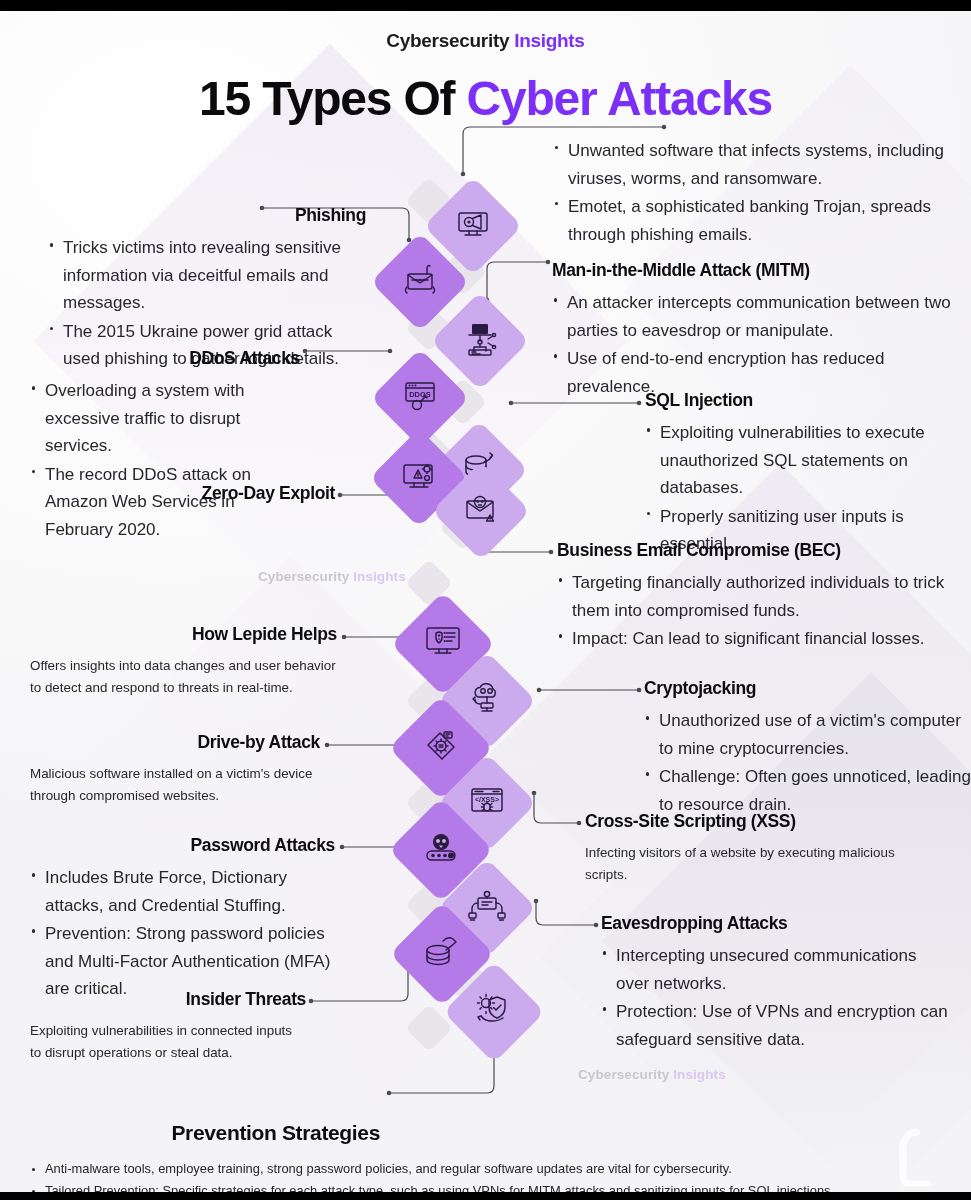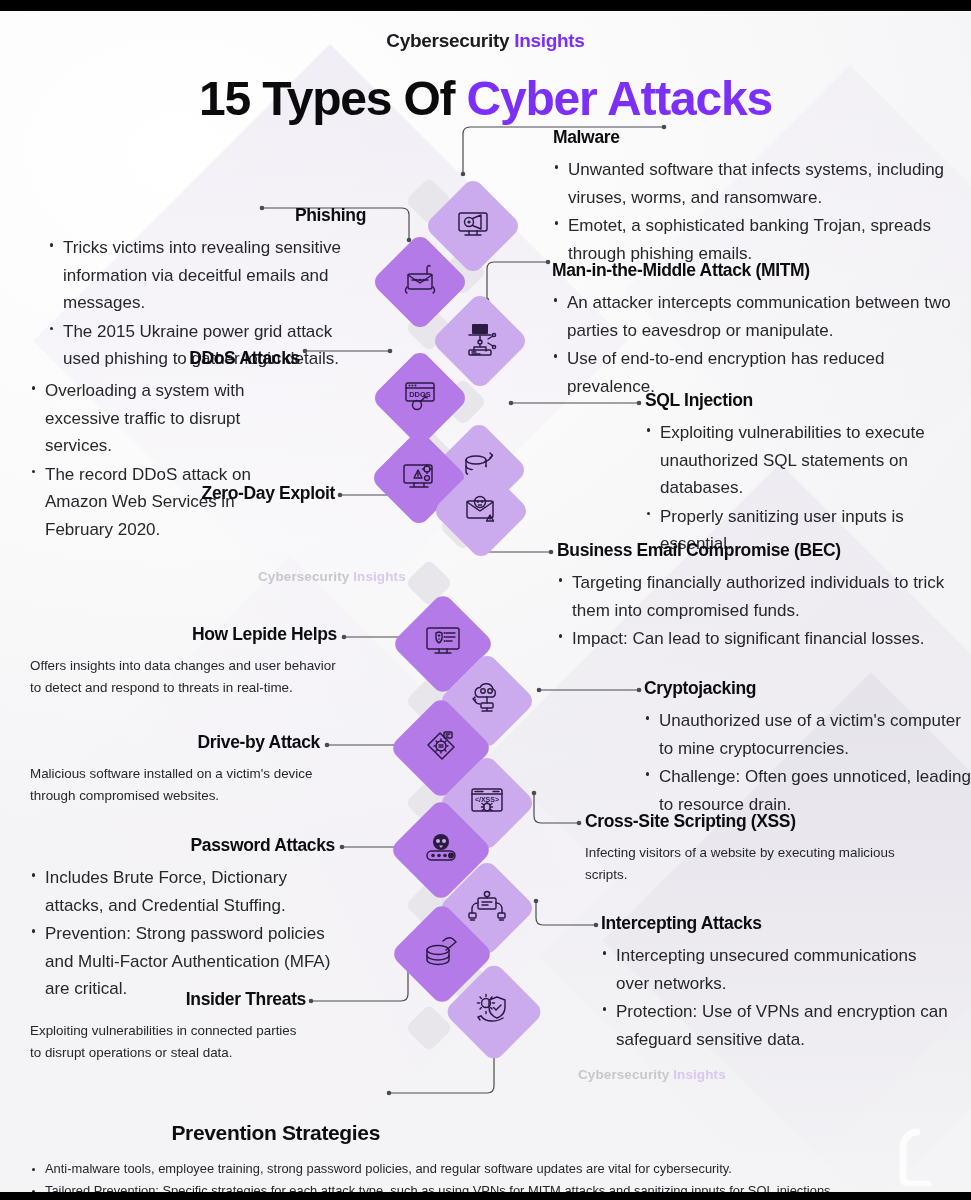--- a/index.html
+++ b/index.html
@@ -480,21 +480,20 @@
             <path class="ico" d="M13 7.5v-2M13 22.5v2M6.5 14h-2M19.5 14h2M8.4 9.4l-1.4-1.4M17.6 18.6l1.4 1.4M8.4 18.6l-1.4 1.4M17.6 9.4l1.4-1.4"></path>
             <path class="ico" d="M8 27c2 3 6 5 11 5s8-1 11-3"></path>
             <path class="ico" d="M8 27l-3 1 2 3"></path>
           </svg>
         </span>
       </div>
 
     </div>
 
     <div class="block" style="left:553px;top:117px;width:400px;">
-      <h3>Malware</h3>
       <ul>
         <li>Unwanted software that infects systems, including viruses, worms, and ransomware.</li>
         <li>Emotet, a sophisticated banking Trojan, spreads through phishing emails.</li>
       </ul>
     </div>
 
     <div class="block" style="left:48px;top:195px;width:318px;">
       <h3 class="h-right">Phishing</h3>
       <ul>
         <li>Tricks victims into revealing sensitive information via deceitful emails and messages.</li>
@@ -563,30 +562,30 @@
 
     <div class="block" style="left:30px;top:825px;width:305px;">
       <h3 class="h-right">Password Attacks</h3>
       <ul>
         <li> Includes Brute Force, Dictionary attacks, and Credential Stuffing.</li>
         <li>Prevention: Strong password policies and Multi-Factor Authentication (MFA) are critical.</li>
       </ul>
     </div>
 
     <div class="block" style="left:601px;top:903px;width:350px;">
-      <h3>Intercepting Attacks</h3>
+      <h3>Eavesdropping Attacks</h3>
       <ul>
         <li>Intercepting unsecured communications over networks.</li>
         <li>Protection: Use of VPNs and encryption can safeguard sensitive data.</li>
       </ul>
     </div>
 
     <div class="block" style="left:30px;top:979px;width:276px;">
       <h3 class="h-right">Insider Threats</h3>
-      <p>Exploiting vulnerabilities in connected parties to disrupt operations or steal data.</p>
+      <p>Exploiting vulnerabilities in connected inputs to disrupt operations or steal data.</p>
     </div>
 
     <div class="block block-bottom" style="left:30px;top:1070px;width:910px;">
       <h3 style="width:350px;text-align:right;">Prevention Strategies</h3>
       <ul style="margin-top:15px;">
         <li>Anti-malware tools, employee training, strong password policies, and regular software updates are vital for cybersecurity.</li>
         <li>Tailored Prevention: Specific strategies for each attack type, such as using VPNs for MITM attacks and sanitizing inputs for SQL injections.</li>
       </ul>
     </div>
 

